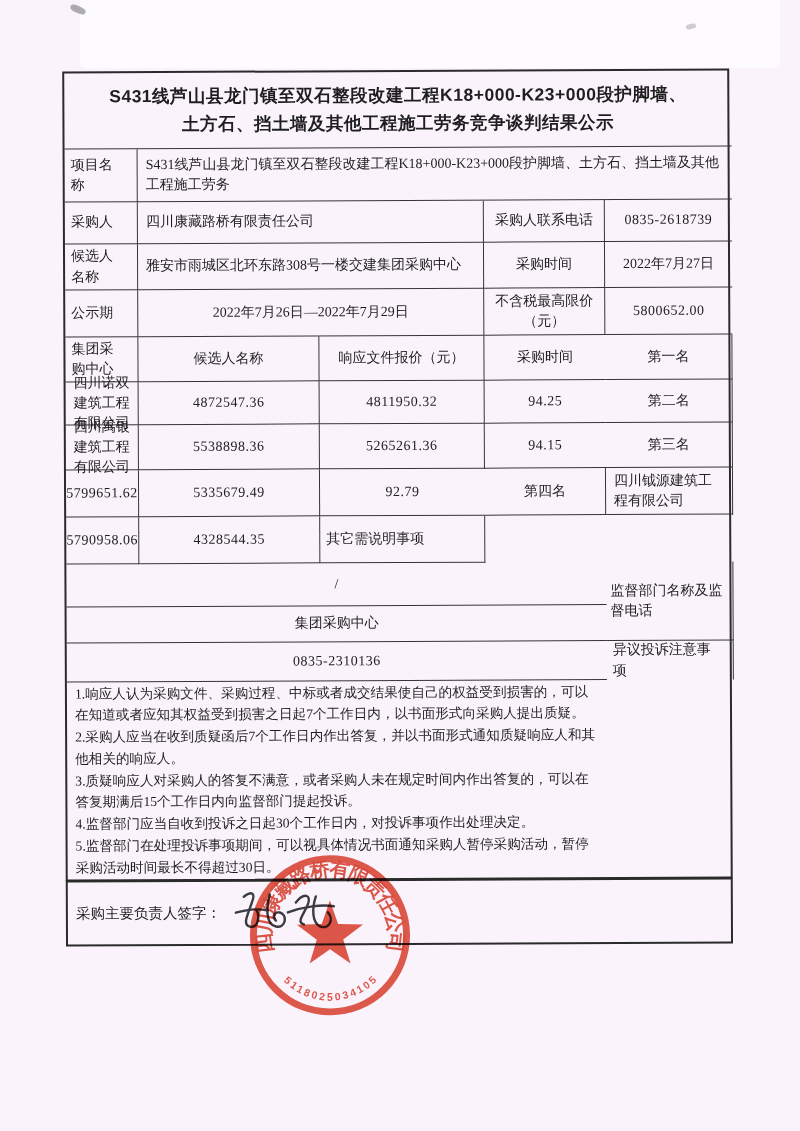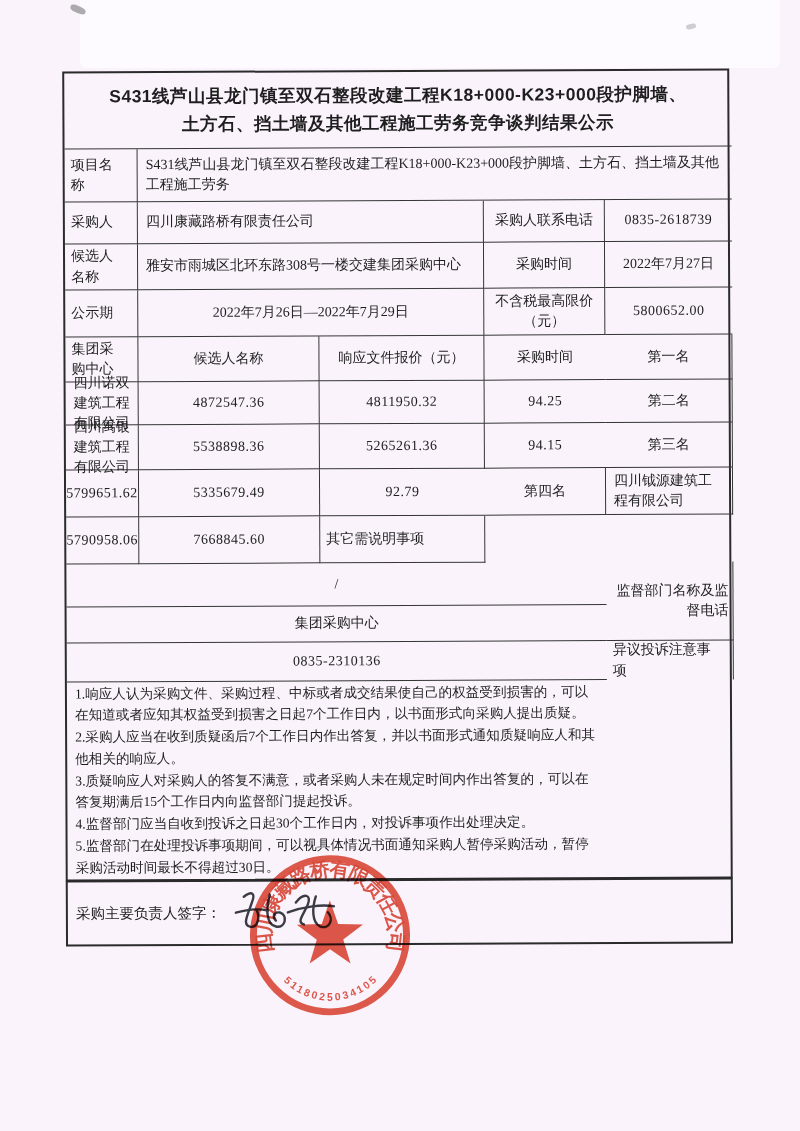--- a/index.html
+++ b/index.html
@@ -46,21 +46,21 @@
     padding:2px 4px;
   }
   .cell.last-col { border-right:none; }
   .cell.last-row { border-bottom:none; }
   .cs2 { grid-column:span 2; }
   .cs4 { grid-column:span 4; }
   .cs5 { grid-column:span 5; }
   .rs2 { grid-row:span 2; }
   .left { justify-content:flex-start; text-align:left; padding-left:8px; padding-right:8px; }
   .label { padding-left:6px; padding-right:21px; justify-content:flex-start; text-align:left; }
-  .label-center { justify-content:center; text-align:right; }
+  .label-center { justify-content:center; text-align:left; }
 
   .title-cell {
     font-family:"Liberation Sans","DejaVu Sans",sans-serif;
     font-weight:bold; font-size:17.5px; line-height:1.55;
     letter-spacing:.5px; padding:4px 10px;
   }
   .num { letter-spacing:.5px; }
   .objection-cell {
     flex-direction:column; align-items:flex-start; justify-content:center;
     text-align:left; font-size:13.6px; line-height:1.6; padding:6px 10px 6px 8px;
@@ -133,21 +133,21 @@
     <div class="cell last-col num">94.15</div>
 
     <div class="cell">第三名</div>
     <div class="cell num">5799651.62</div>
     <div class="cell num">5335679.49</div>
     <div class="cell last-col num">92.79</div>
 
     <div class="cell">第四名</div>
     <div class="cell left">四川钺源建筑工程有限公司</div>
     <div class="cell num">5790958.06</div>
-    <div class="cell num">7668845.60</div>
+    <div class="cell num">4328544.35</div>
 
     <div class="cell label">其它需说明事项</div>
     <div class="cell cs4 last-col">/</div>
 
     <div class="cell rs2 label-center">监督部门名称及监督电话</div>
     <div class="cell cs4 last-col">集团采购中心</div>
     <div class="cell cs4 last-col num">0835-2310136</div>
 
     <div class="cell label last-row">异议投诉注意事项</div>
     <div class="cell cs4 last-col last-row objection-cell">

